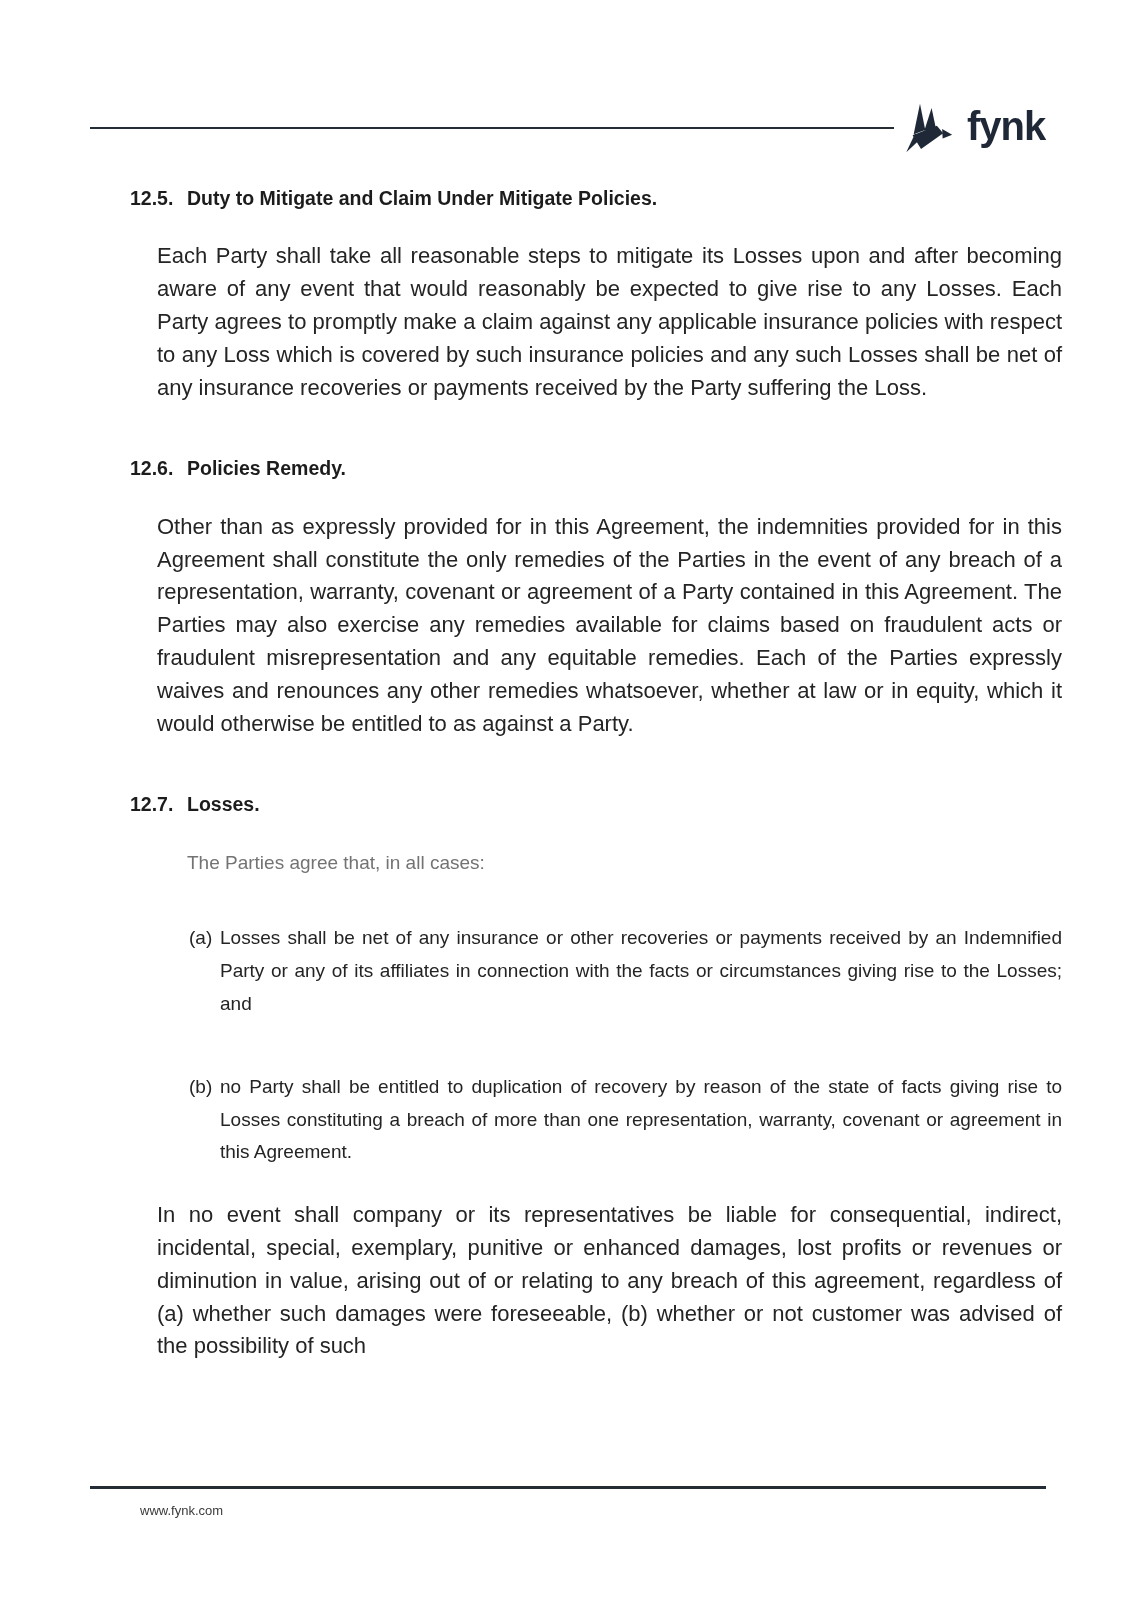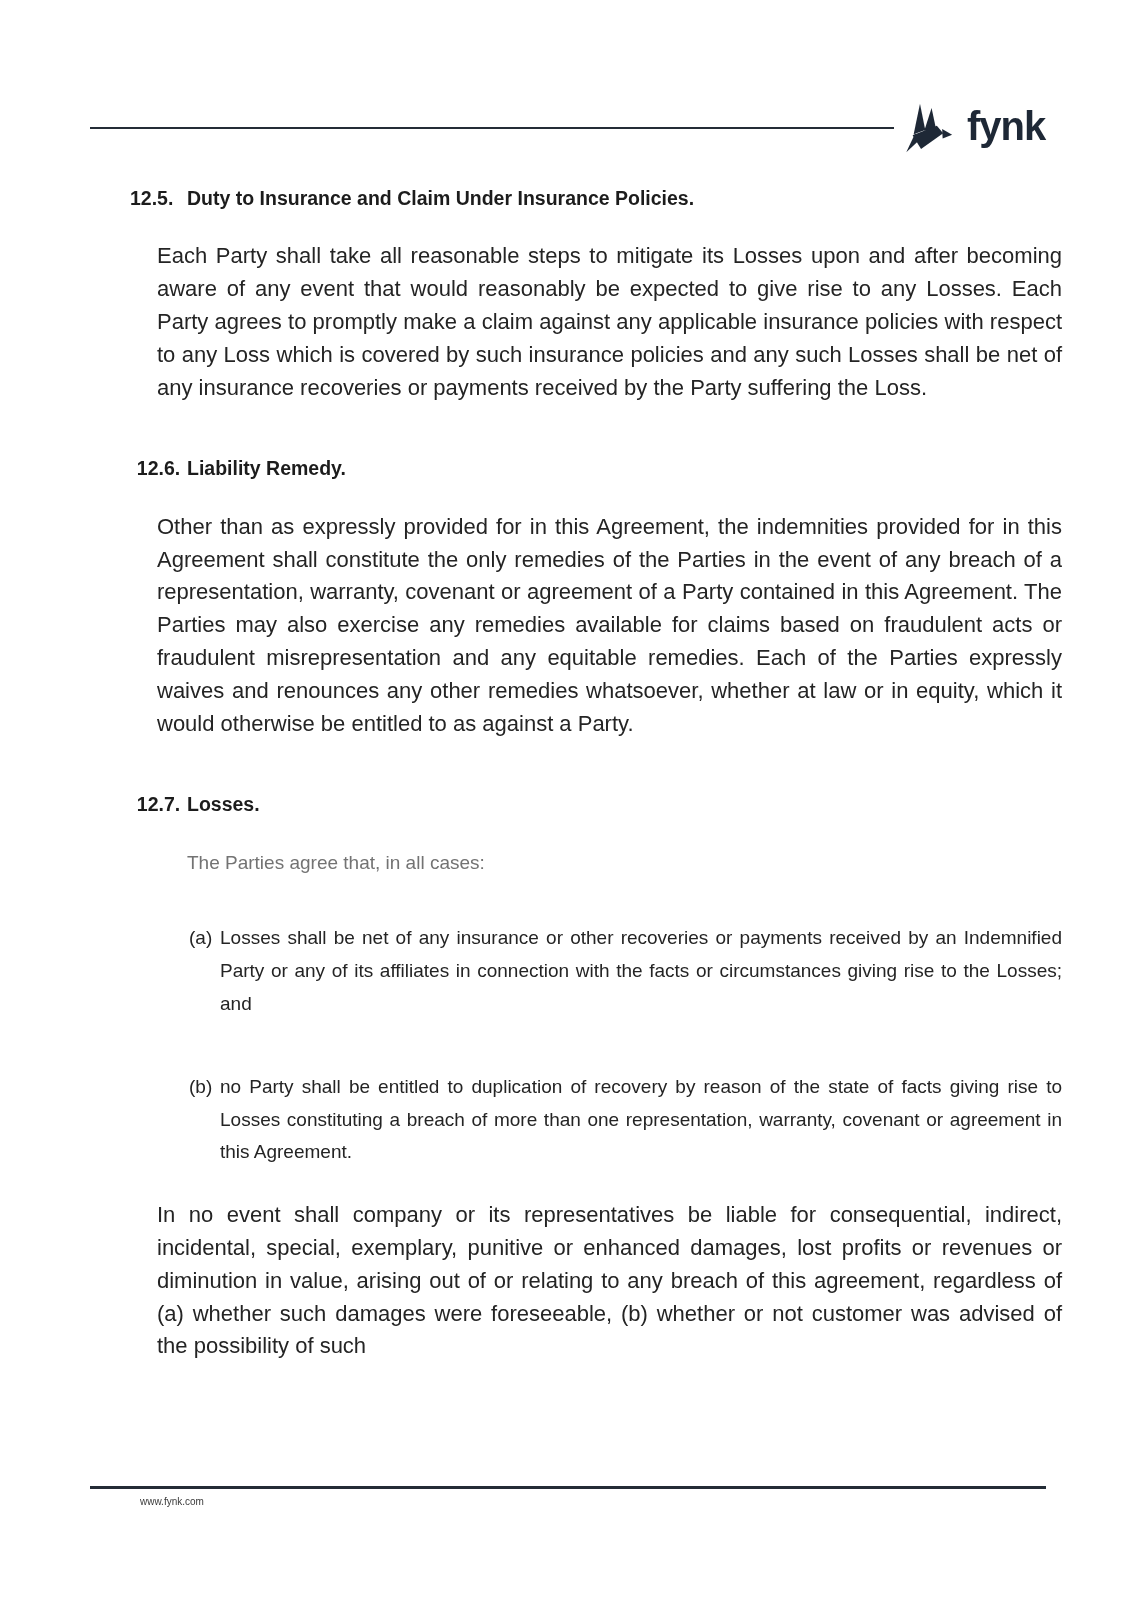--- a/index.html
+++ b/index.html
@@ -55,21 +55,21 @@
   }
   .sec-num { width: 57px; flex: 0 0 57px; }
   .para {
     margin-left: 27px;
     margin-top: 30px;
     font-size: 22px;
     line-height: 32.8px;
     text-align: justify;
     color: #242424;
   }
-  .sec-gap { margin-top: 52px; text-align: center; }
+  .sec-gap { margin-top: 52px; }
   .intro-line {
     margin-left: 57px;
     margin-top: 30px;
     font-size: 19px;
     line-height: 32.8px;
     color: #737373;
   }
   .list-item {
     margin-left: 59px;
     margin-top: 43px;
@@ -86,21 +86,22 @@
     position: absolute;
     left: 90px; top: 1486px;
     width: 956px;
   }
   .footer-rule {
     width: 100%; height: 3px;
     background: #242c36;
   }
   .footer-lines {
     padding-left: 50px;
-    font-size: 10px;
+    padding-top: 9px;
+    font-size: 13px;
     line-height: 25px;
     color: #3a3a3a;
   }
 </style>
 </head>
 <body>
 
 <div class="header-rule"></div>
 <div class="logo">
   <span>
@@ -114,27 +115,27 @@
       </g>
     </svg>
   </span>
   <span class="logo-text">fynk</span>
 </div>
 
 <div class="content">
 
   <div class="sec-heading">
     <span class="sec-num">12.5.</span>
-    <span>Duty to Insurance and Claim Under Insurance Policies.</span>
+    <span>Duty to Mitigate and Claim Under Mitigate Policies.</span>
   </div>
   <p class="para">Each Party shall take all reasonable steps to mitigate its Losses upon and after becoming aware of any event that would reasonably be expected to give rise to any Losses. Each Party agrees to promptly make a claim against any applicable insurance policies with respect to any Loss which is covered by such insurance policies and any such Losses shall be net of any insurance recoveries or payments received by the Party suffering the Loss.</p>
 
   <div class="sec-heading sec-gap">
     <span class="sec-num">12.6.</span>
-    <span>Liability Remedy.</span>
+    <span>Policies Remedy.</span>
   </div>
   <p class="para">Other than as expressly provided for in this Agreement, the indemnities provided for in this Agreement shall constitute the only remedies of the Parties in the event of any breach of a representation, warranty, covenant or agreement of a Party contained in this Agreement. The Parties may also exercise any remedies available for claims based on fraudulent acts or fraudulent misrepresentation and any equitable remedies. Each of the Parties expressly waives and renounces any other remedies whatsoever, whether at law or in equity, which it would otherwise be entitled to as against a Party.</p>
 
   <div class="sec-heading sec-gap">
     <span class="sec-num">12.7.</span>
     <span>Losses.</span>
   </div>
   <p class="intro-line">The Parties agree that, in all cases:</p>
   <div class="list-item">
     <span class="list-marker">(a)</span>

